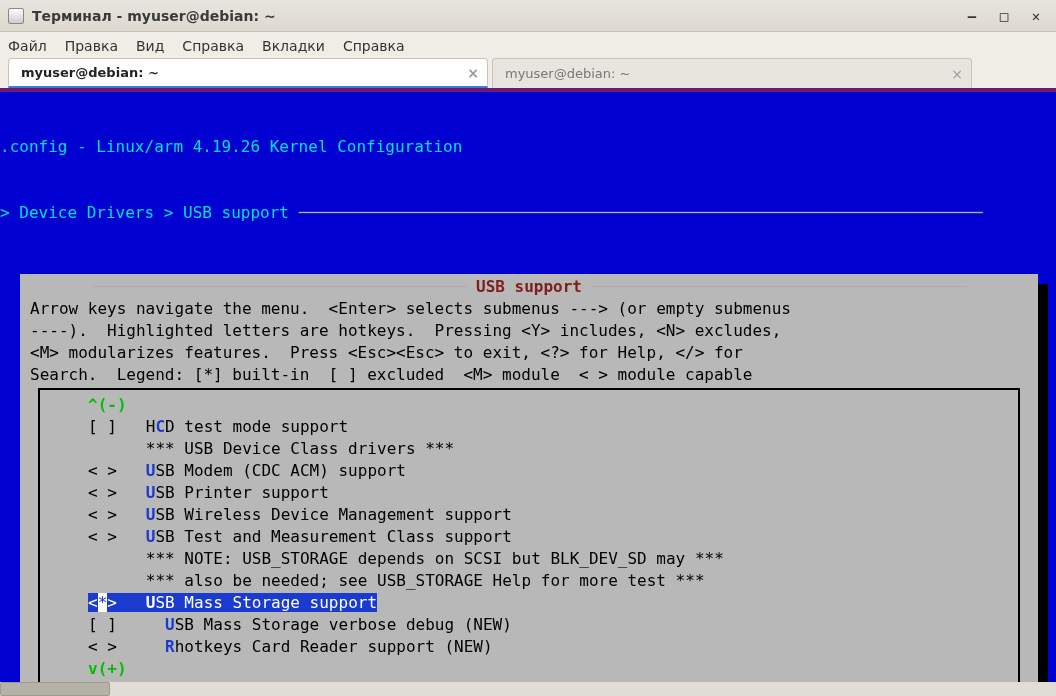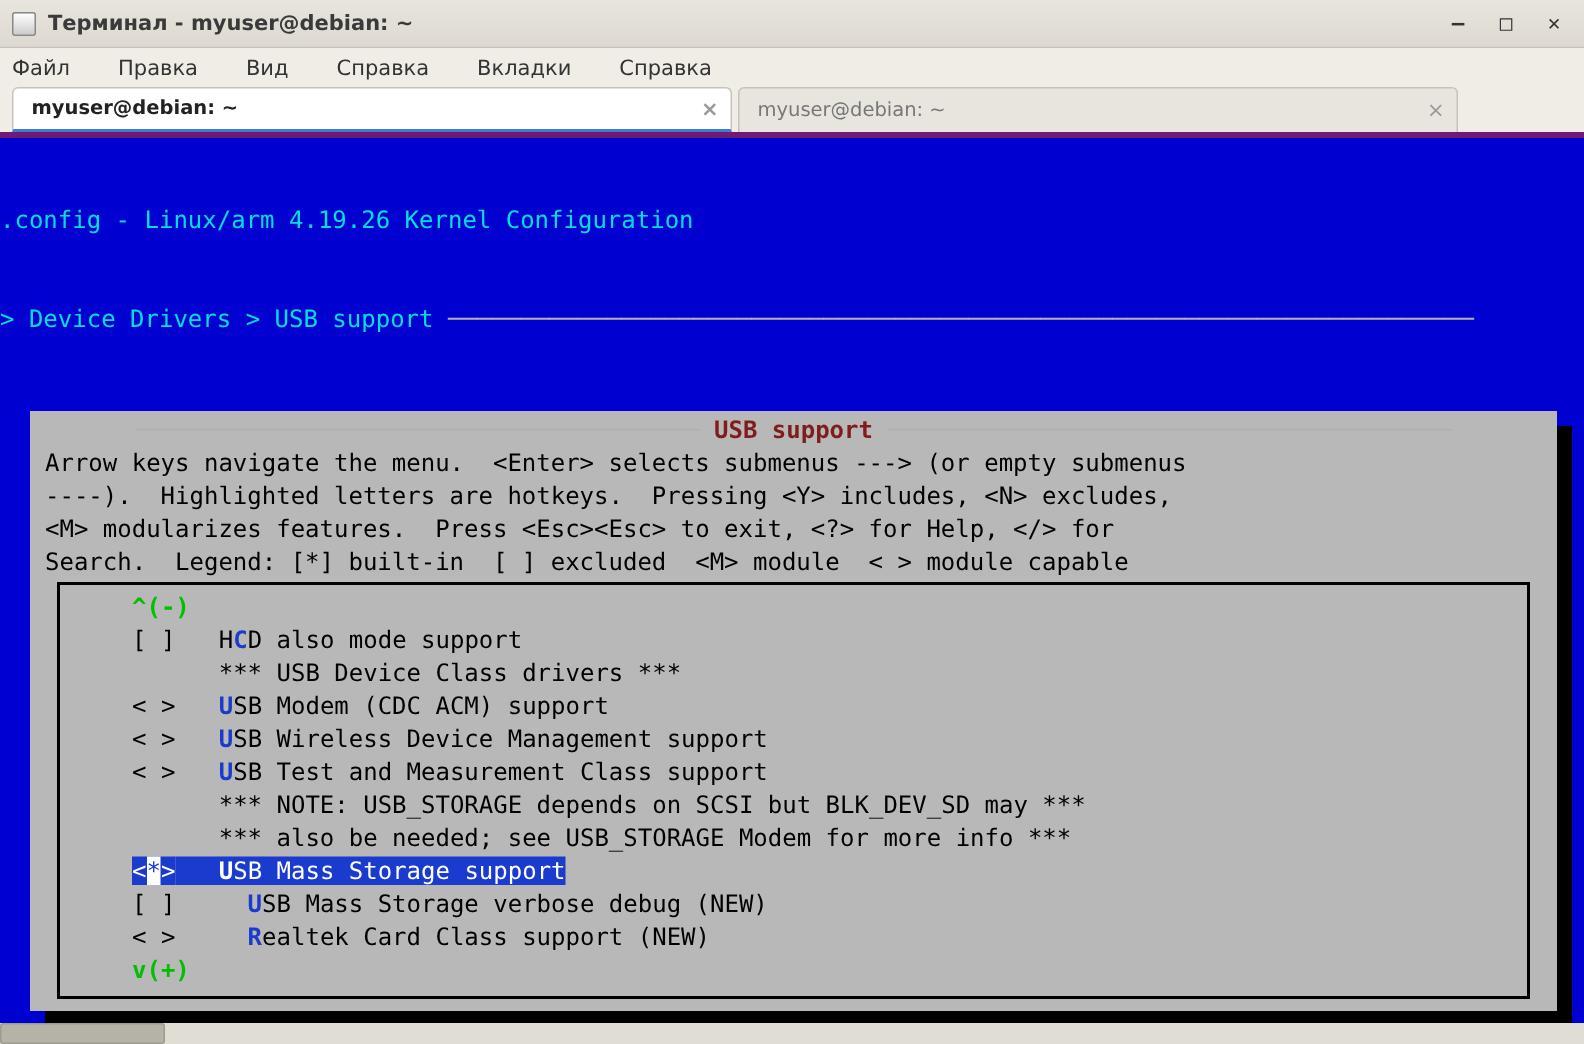--- a/index.html
+++ b/index.html
@@ -39,21 +39,21 @@
     display:flex; align-items:center; justify-content:center;
     font-family: monospace; font-size:14px; font-weight:bold;
     color:#333; cursor:pointer;
   }
   .menubar {
     height: 28px;
     background: #f0ede6;
     display:flex;
     align-items:center;
     padding: 0 8px;
-    gap: 32px;
+    gap: 18px;
     font-size:14px;
     color:#333;
   }
   .menubar span { cursor:pointer; }
   .tabbar {
     height: 32px;
     background: #f0ede6;
     display:flex;
     align-items:flex-end;
     padding-left:8px;
@@ -206,30 +206,31 @@
     <div class="box-title-row"><span class="dashes">───────────────────────────────────────</span><span class="dialog-title"> USB support </span><span class="dashes">───────────────────────────────────────</span></div>
 
     <div class="help-block"><span>Arrow keys navigate the menu.  &lt;Enter&gt; selects submenus ---&gt; (or empty submenus</span>
 <span>----).  Highlighted letters are hotkeys.  Pressing &lt;Y&gt; includes, &lt;N&gt; excludes,</span>
 <span>&lt;M&gt; modularizes features.  Press &lt;Esc&gt;&lt;Esc&gt; to exit, &lt;?&gt; for Help, &lt;/&gt; for</span>
 <span>Search.  Legend: [*] built-in  [ ] excluded  &lt;M&gt; module  &lt; &gt; module capable</span></div>
 
     <div class="inner-window">
       <div class="scroll-up">^(-)</div>
 
-      <div class="cfg-row"><span>[ ]</span>   <span>H</span><span class="hotkey">C</span><span>D also mode support</span></div>
+      <div class="cfg-row"><span>[ ]</span>   <span>H</span><span class="hotkey">C</span><span>D test mode support</span></div>
       <div class="cfg-row"><span>   </span>   <span>*** USB Device Class drivers ***</span></div>
       <div class="cfg-row"><span>&lt; &gt;</span>   <span></span><span class="hotkey">U</span><span>SB Modem (CDC ACM) support</span></div>
+      <div class="cfg-row"><span>&lt; &gt;</span>   <span></span><span class="hotkey">U</span><span>SB Printer support</span></div>
       <div class="cfg-row"><span>&lt; &gt;</span>   <span></span><span class="hotkey">U</span><span>SB Wireless Device Management support</span></div>
       <div class="cfg-row"><span>&lt; &gt;</span>   <span></span><span class="hotkey">U</span><span>SB Test and Measurement Class support</span></div>
       <div class="cfg-row"><span>   </span>   <span>*** NOTE: USB_STORAGE depends on SCSI but BLK_DEV_SD may ***</span></div>
-      <div class="cfg-row"><span>   </span>   <span>*** also be needed; see USB_STORAGE Modem for more info ***</span></div>
+      <div class="cfg-row"><span>   </span>   <span>*** also be needed; see USB_STORAGE Help for more test ***</span></div>
       <div class="cfg-row"><span class="row-sel-marker">&lt;<span class="star">*</span>&gt;</span><span class="row-sel">   <span></span><span class="hotkey">U</span><span>SB Mass Storage support</span></span></div>
       <div class="cfg-row"><span>[ ]</span>   <span>  </span><span class="hotkey">U</span><span>SB Mass Storage verbose debug (NEW)</span></div>
-      <div class="cfg-row"><span>&lt; &gt;</span>   <span>  </span><span class="hotkey">R</span><span>ealtek Card Class support (NEW)</span></div>
+      <div class="cfg-row"><span>&lt; &gt;</span>   <span>  </span><span class="hotkey">R</span><span>hotkeys Card Reader support (NEW)</span></div>
 
       <div class="scroll-down">v(+)</div>
     </div>
 
   </div>
 
   <div class="bottom-scrollbar">
     <div class="bottom-scrollbar-thumb"></div>
   </div>
 </div>

